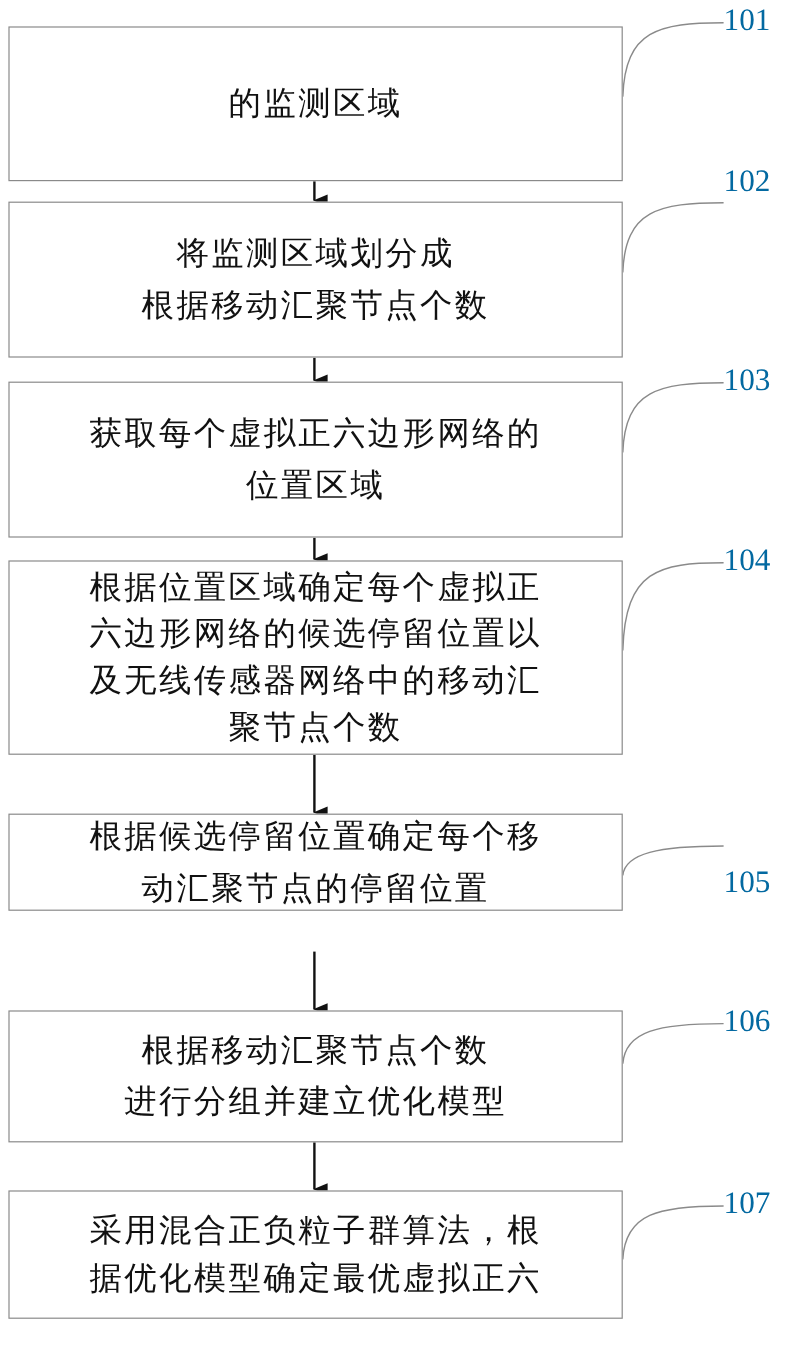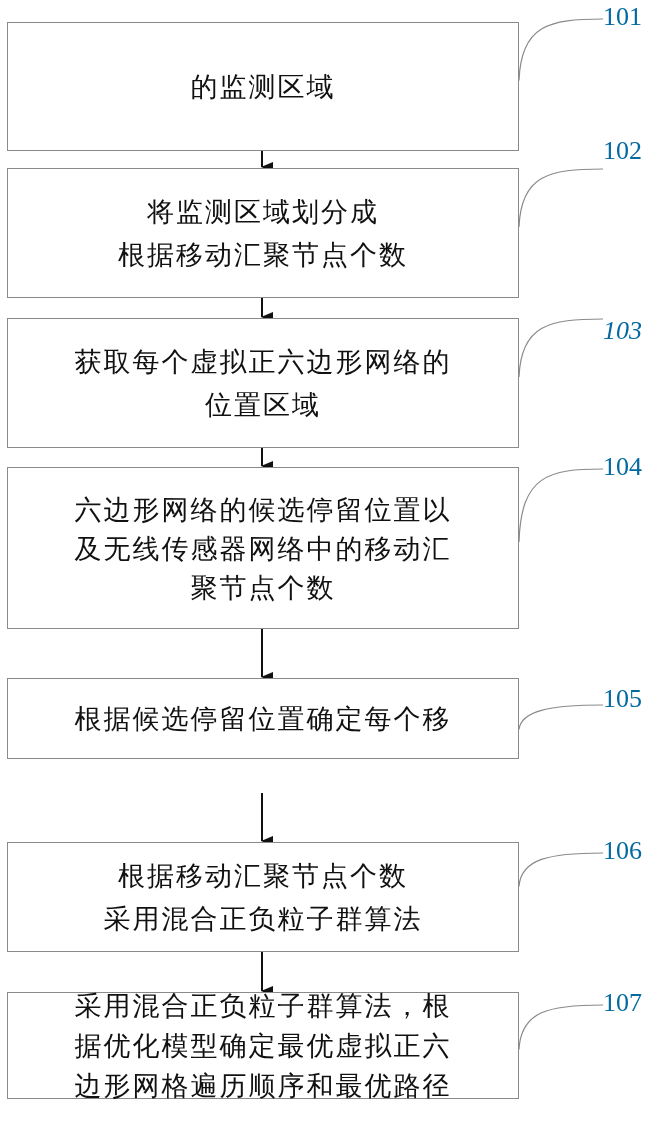--- a/index.html
+++ b/index.html
@@ -54,46 +54,47 @@
     </div>
 </div>
 <div class="label" style="top:136px;">102</div>
 
 <div class="box" id="b2" style="top:318px;height:130px;">
   <div class="txt">
       <div>获取每个虚拟正六边形网络的</div>
       <div>位置区域</div>
     </div>
 </div>
-<div class="label" style="top:316px;font-style:italic;">103</div>
+<div class="label" style="top:302px;">103</div>
 
 <div class="box" id="b3" style="top:467px;height:162px;">
   <div class="txt" style="line-height:39px;">
+      <div>根据位置区域确定每个虚拟正</div>
       <div>六边形网络的候选停留位置以</div>
       <div>及无线传感器网络中的移动汇</div>
       <div>聚节点个数</div>
     </div>
 </div>
 <div class="label" style="top:452px;">104</div>
 
 <div class="box" id="b4" style="top:678px;height:81px;">
   <div class="txt">
       <div>根据候选停留位置确定每个移</div>
+      <div>动汇聚节点的停留位置</div>
     </div>
 </div>
-<div class="label" style="top:684px;">105</div>
+<div class="label" style="top:720px;">105</div>
 
 <div class="box" id="b5" style="top:842px;height:110px;">
   <div class="txt">
       <div>根据移动汇聚节点个数</div>
-      <div>采用混合正负粒子群算法</div>
+      <div>进行分组并建立优化模型</div>
     </div>
 </div>
 <div class="label" style="top:836px;">106</div>
 
 <div class="box" id="b6" style="top:992px;height:107px;">
   <div class="txt" style="line-height:40px;">
       <div>采用混合正负粒子群算法，根</div>
       <div>据优化模型确定最优虚拟正六</div>
-      <div>边形网格遍历顺序和最优路径</div>
     </div>
 </div>
 <div class="label" style="top:988px;">107</div>
 
 </body></html>

